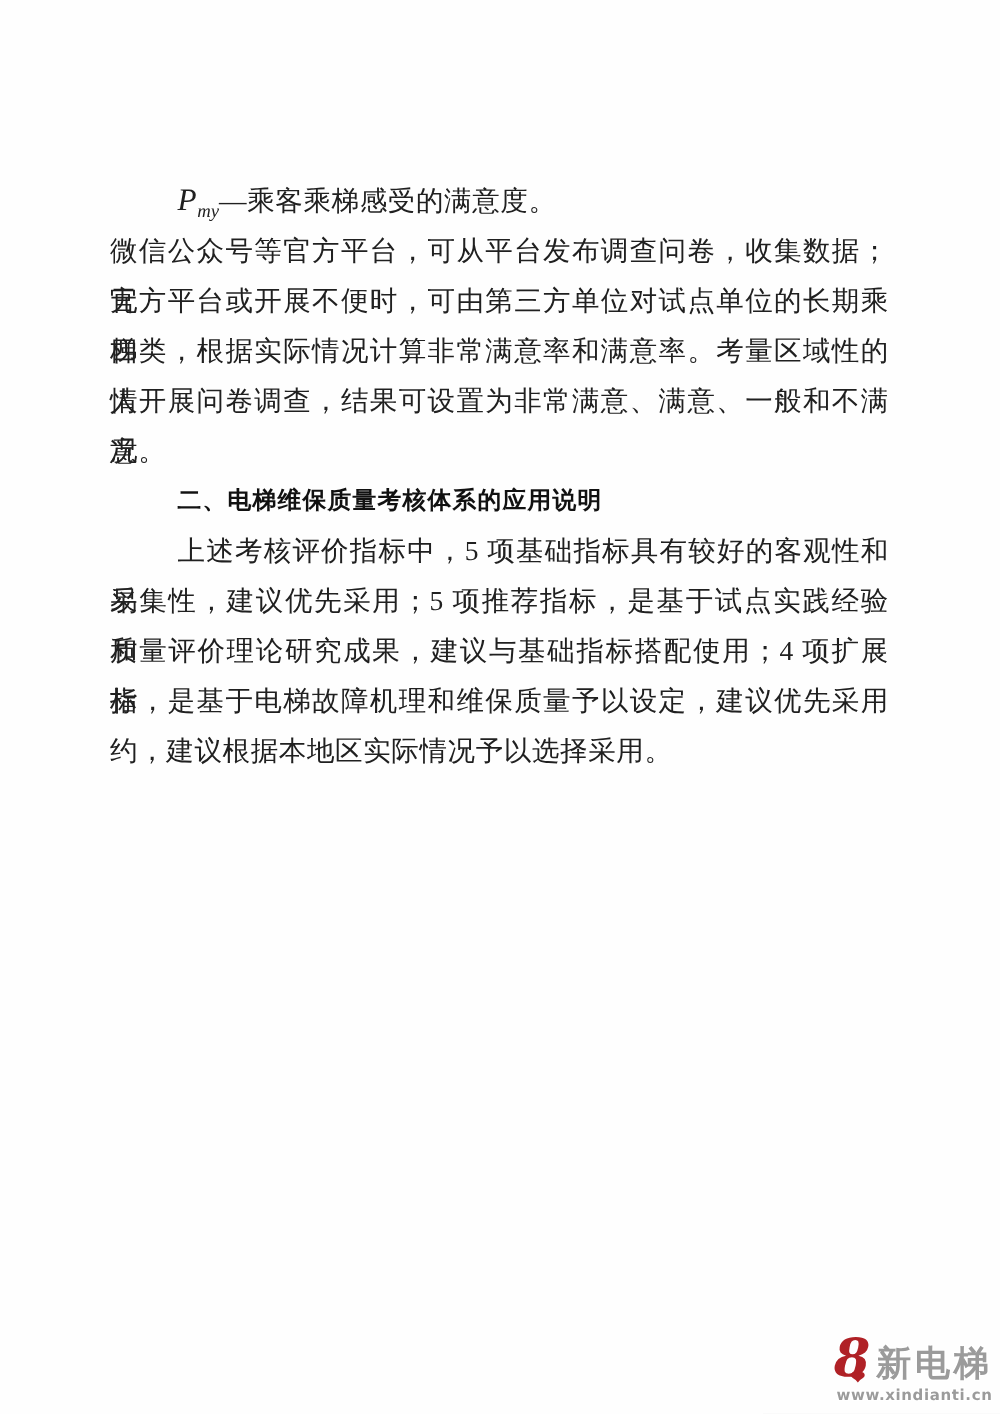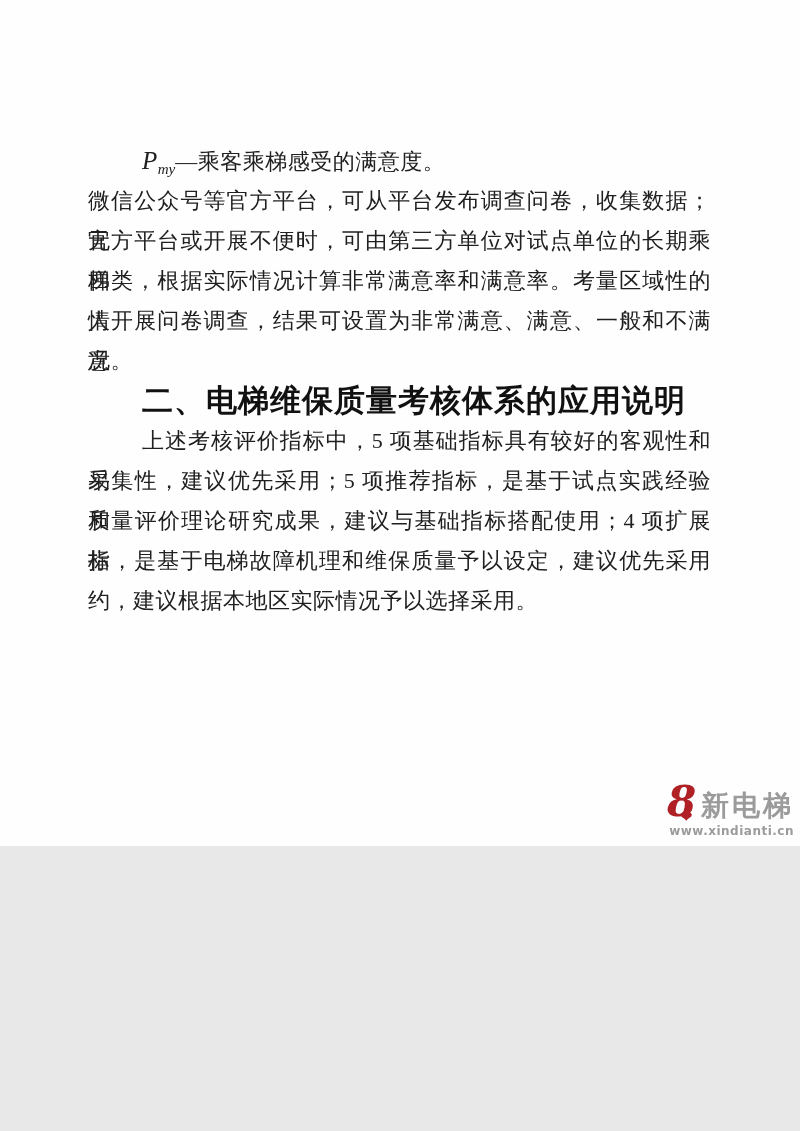--- a/index.html
+++ b/index.html
@@ -9,21 +9,21 @@
     --logo-gray:#9b9b9b;
   }
   html,body{margin:0;padding:0;}
   body{
     width:800px;height:1131px;
     background:#e8e8e8;
     font-family:"Liberation Serif","DejaVu Serif",serif;
   }
   .page{
     position:relative;
-    width:800px;height:846px;
+    width:800px;height:1131px;
     background:var(--page-bg);
     overflow:hidden;
   }
   .text-block{
     position:absolute;
     left:88px;top:141px;
     width:623px;
     color:var(--ink);
   }
   .line{
@@ -56,21 +56,21 @@
   }
   .formula sub{
     font-style:italic;
     font-size:15px;
     letter-spacing:0;
   }
   h2.heading{
     margin:0;
     height:40px;
     line-height:40px;
-    font-size:31px;
+    font-size:19px;
     font-weight:bold;
     font-family:"Liberation Sans","DejaVu Sans",sans-serif;
     text-indent:54px;
     letter-spacing:1px;
     color:#111;
   }
   .logo{
     position:absolute;
     right:6px;
     bottom:8px;

